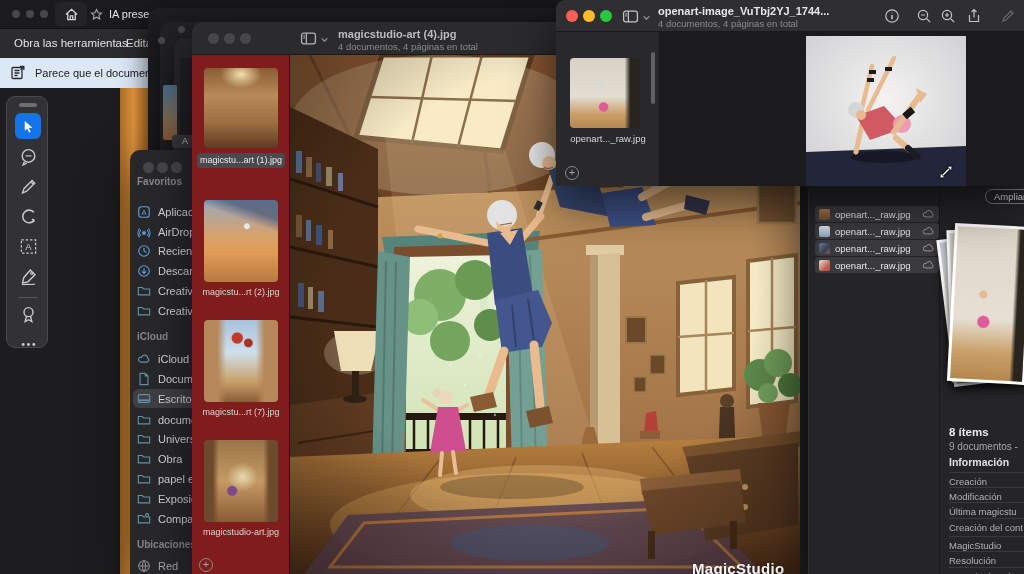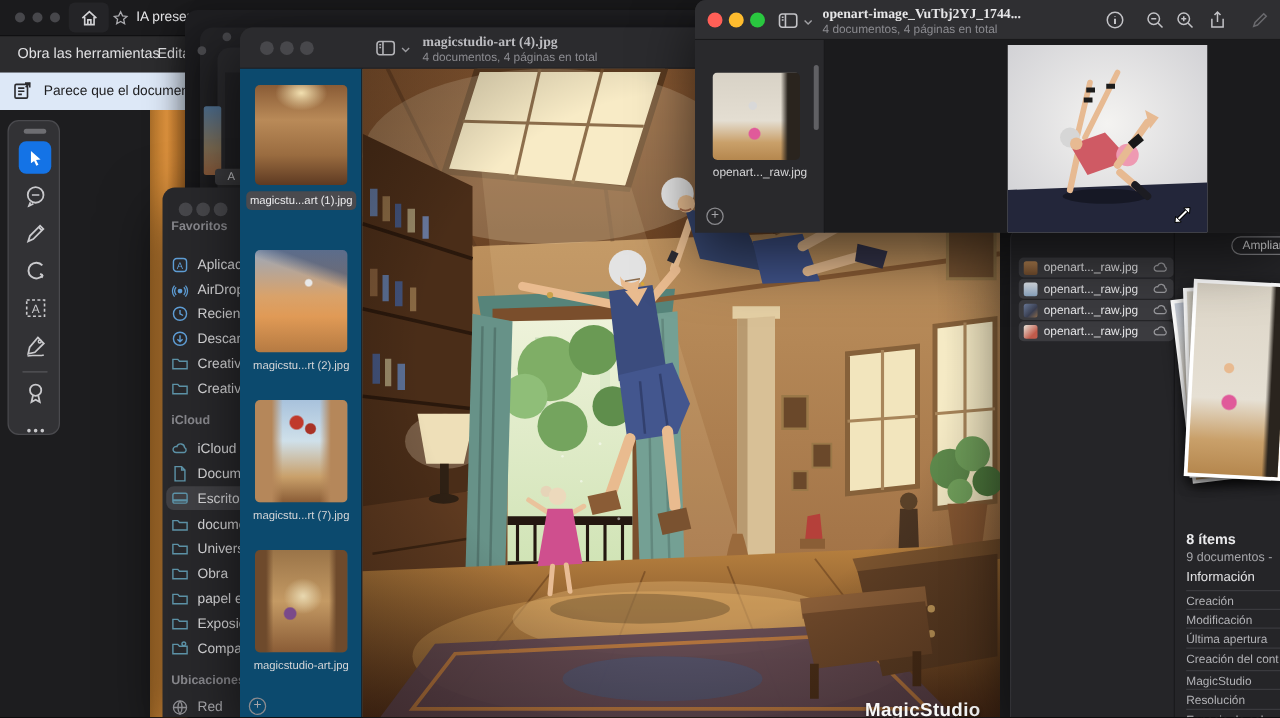--- a/index.html
+++ b/index.html
@@ -34,23 +34,23 @@
   #finder-left { left:130px; top:150px; width:680px; height:424px; background:#28282b; border-radius:10px 10px 0 0; }
   #finder-left .hdr { position:absolute; left:7px; color:#87878c; font-size:10px; font-weight:bold; }
   .fitem { position:absolute; left:3px; width:180px; height:19px; display:flex; align-items:center; gap:7px; padding-left:4px; color:#d8d8da; font-size:11px; white-space:nowrap; }
   .fitem.on { background:#404044; border-radius:6px; }
   .fic { width:14px; height:14px; flex:0 0 14px; }
   .ic-blue { color:#5f9ed6; } .ic-teal { color:#5d93a8; }
 
   
   #pv-main { left:192px; top:22px; width:628px; height:552px; background:#232326; border-radius:10px 10px 0 0; }
   #pv-main .tbar { position:absolute; left:0; top:0; width:628px; height:33px; background:#2b2b2e; border-bottom:1px solid #1a1a1c; border-radius:10px 10px 0 0; }
-  .ptitle { font-weight:bold; font-size:11px; color:#bcbcc0; white-space:nowrap;font-family:Liberation Serif, serif; }
+  .ptitle { font-weight:bold; font-size:11px; color:#bcbcc0; white-space:nowrap; }
   .psub { font-size:9.5px; color:#8b8b90; white-space:nowrap; }
-  #pv-main .side { position:absolute; left:0; top:33px; width:98px; height:519px; background:#0c4a6e; border-right:1px solid #1a1a1c; }
+  #pv-main .side { position:absolute; left:0; top:33px; width:98px; height:519px; background:#7f1d1d; border-right:1px solid #1a1a1c; }
   .thumb { position:absolute; left:12px; width:74px; border-radius:4px; }
   .thlabel { position:absolute; font-size:9px; color:#d6d6d8; text-align:center; white-space:nowrap; overflow:hidden; }
   .thlabel.sel { background:#4a4a4e; border-radius:4px; color:#ececee; }
   .plusbtn { position:absolute; width:14px; height:14px; border:1.3px solid #8a8a8e; border-radius:50%; color:#a6a6aa; font-size:11px; line-height:11px; text-align:center; }
   #pv-main .content { position:absolute; left:98px; top:33px; width:530px; height:519px; background:#1d1d1f; }
   #watermark { position:absolute; left:402px; top:505px; font-size:15px; font-weight:bold; color:#f7f7f7; letter-spacing:.3px; text-shadow:0 1px 3px rgba(0,0,0,.5); }
 
   
   #pv-top { left:556px; top:0; width:468px; height:186px; background:#2a2a2d; border-radius:9px 0 0 0; }
   #pv-top .tbar { position:absolute; left:0; top:0; width:468px; height:32px; background:#2f2f32; border-bottom:1px solid #19191b; border-radius:9px 0 0 0; }
@@ -656,24 +656,24 @@
     <div class="stackph" style="left:142px;top:42px;width:78px;height:158px;transform:rotate(3deg)">
       <div class="ph" style="background:
         radial-gradient(circle 9px at 42% 62%, #e05a9a 0 60%, rgba(0,0,0,0) 75%),
         radial-gradient(circle 6px at 40% 44%, #e8ba90 0 60%, rgba(0,0,0,0) 75%),
         linear-gradient(90deg, rgba(0,0,0,0) 0 82%, #2a241e 88%),
         linear-gradient(180deg,#ddd6c8 0%,#e6e0d4 60%,#c9a06a 82%,#b5874e 100%)"></div>
     </div>
 
     <div class="abs" style="left:140px;top:243px;font-size:11.5px;font-weight:bold;color:#eaeaec">8 ítems</div>
     <div class="abs" style="left:140px;top:258px;font-size:10px;color:#a6a6aa;white-space:nowrap">9 documentos -</div>
-    <div class="abs" style="left:140px;top:273px;font-size:10.5px;font-weight:normal;color:#e2e2e4">Información</div>
+    <div class="abs" style="left:140px;top:273px;font-size:10.5px;font-weight:bold;color:#e2e2e4">Información</div>
     <div class="inforow" style="top:289px">Creación</div>
     <div class="inforow" style="top:304px">Modificación</div>
-    <div class="inforow" style="top:319px">Última apertura</div>
+    <div class="inforow" style="top:319px">Última magicstu</div>
     <div class="inforow" style="top:335px">Creación del cont</div>
     <div class="inforow" style="top:353px">MagicStudio</div>
     <div class="inforow" style="top:368px">Resolución</div>
     <div class="inforow" style="top:384px">Espacio de col</div>
   </div>
 
   <div class="win" id="pv-top">
     <div class="tbar">
       <span class="dot tlr" style="left:10px;top:10px;width:12px;height:12px"></span>
       <span class="dot tly" style="left:27px;top:10px;width:12px;height:12px"></span>

